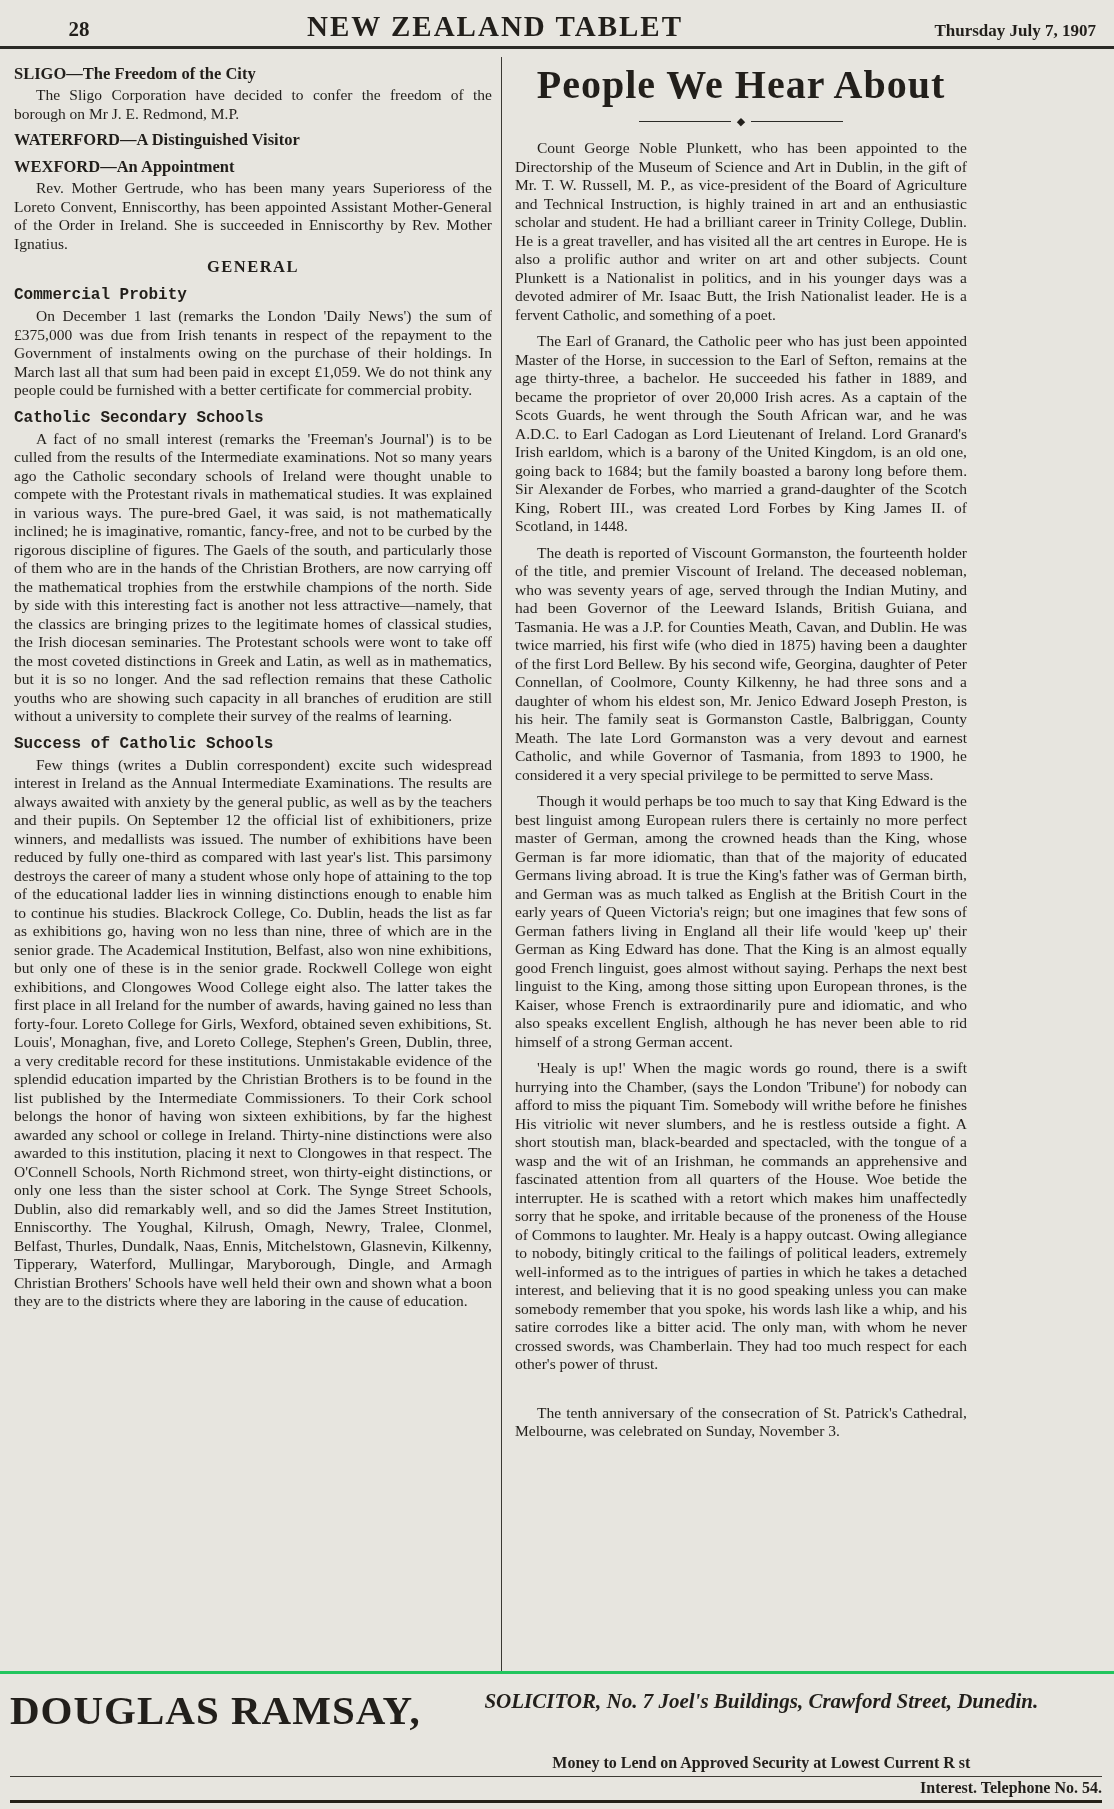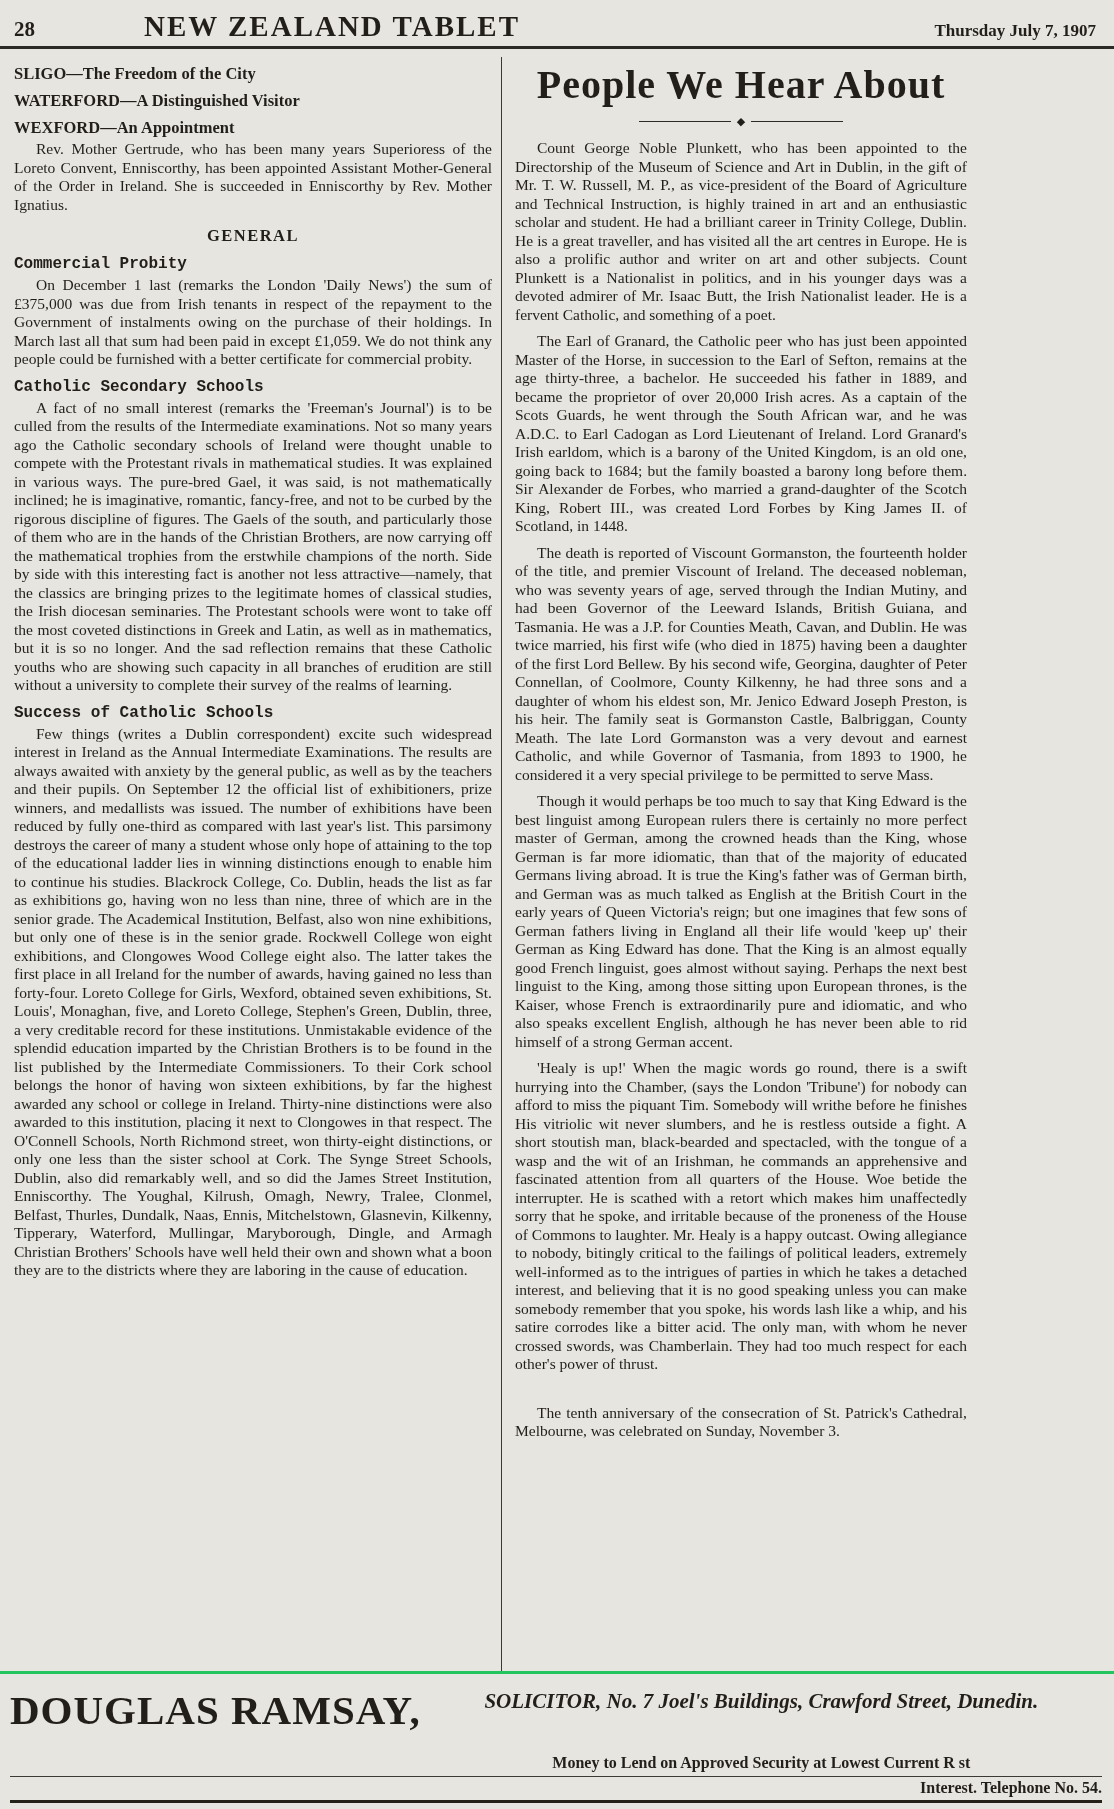--- a/index.html
+++ b/index.html
@@ -4,36 +4,36 @@
 <style>
   html,body { margin:0; padding:0; background:#8f8d87; }
   .page {
     width:1114px; height:1809px; margin:0 auto; box-sizing:border-box;
     background:#e7e5df; color:#221f1b;
     font-family:"Liberation Serif", serif;
     display:flex; flex-direction:column; overflow:hidden; position:relative;
   }
   
   .masthead { display:flex; align-items:baseline; padding:10px 18px 3px 14px; }
-  .page-num { width:130px; font-size:21px; font-weight:bold; }
-  .mast-title { flex:1; text-align:left; font-size:29px; font-weight:bold; letter-spacing:2px; margin:0; }
+  .page-num { width:130px; font-size:21px; font-weight:bold;text-align:center; }
+  .mast-title { flex:1; text-align:center; font-size:29px; font-weight:bold; letter-spacing:2px; margin:0; }
   .issue-date { width:250px; text-align:right; font-size:17px; font-weight:bold; }
   .header-rule { height:3px; background:#2b2a26; }
   
   .columns { flex:1; display:flex; align-items:stretch; padding:8px 0 0 14px;border-radius:11px; }
   .col-left { width:478px; }
   .col-divider { width:1px; background:#3a3833; margin:0 13px 0 9px; }
   .col-right { width:452px; }
   p.body {
     font-size:15.5px; line-height:18.5px; text-align:justify;
     margin:0 0 4px 0; text-indent:22px;
   }
   .col-right p.body { margin-bottom:8px; }
   .art-head { font-size:16.5px; font-weight:bold; margin:7px 0 2px 0; }
-  .center-head { text-align:center; letter-spacing:1.5px; margin:12px 0 2px 0; }
+  .center-head { text-align:center; letter-spacing:1.5px; margin:4px 0 2px 0; }
   .subhead { font-family:Liberation Mono, monospace; font-size:16px; margin:9px 0 3px 0; }
   .feature-title { font-size:40px; font-weight:bold; text-align:center; margin:4px 0 8px 0; letter-spacing:1px; }
   .divider { display:flex; align-items:center; justify-content:center; gap:6px; margin:0 0 12px 0; }
   .dline { width:92px; height:1px; background:#2b2a26; }
   .diamond { font-size:11px; line-height:1; }
   .gap-top { margin-top:30px !important; }
   
   .ad { border-top:3px solid #22c55e; padding:12px 12px 6px 10px; }
   .ad-row { display:flex; align-items:flex-start; }
   .ad-name { font-size:41px; font-weight:bold; letter-spacing:1px; white-space:nowrap; }
@@ -53,20 +53,21 @@
     <span class="issue-date">Thursday July 7, 1907</span>
   </header>
   <div class="header-rule"></div>
 
   <main class="columns">
 
     <section class="col-left">
 
       <article>
         <h3 class="art-head">SLIGO—The Freedom of the City</h3>
+        <p class="body">The Sligo Corporation have decided to confer the freedom of the borough on Mr J. E. Redmond, M.P.</p>
       </article>
 
       <article>
         <h3 class="art-head">WATERFORD—A Distinguished Visitor</h3>
       </article>
 
       <article>
         <h3 class="art-head">WEXFORD—An Appointment</h3>
         <p class="body">Rev. Mother Gertrude, who has been many years Superioress of the Loreto Convent, Enniscorthy, has been appointed Assistant Mother-General of the Order in Ireland. She is succeeded in Enniscorthy by Rev. Mother Ignatius.</p>
       </article>

